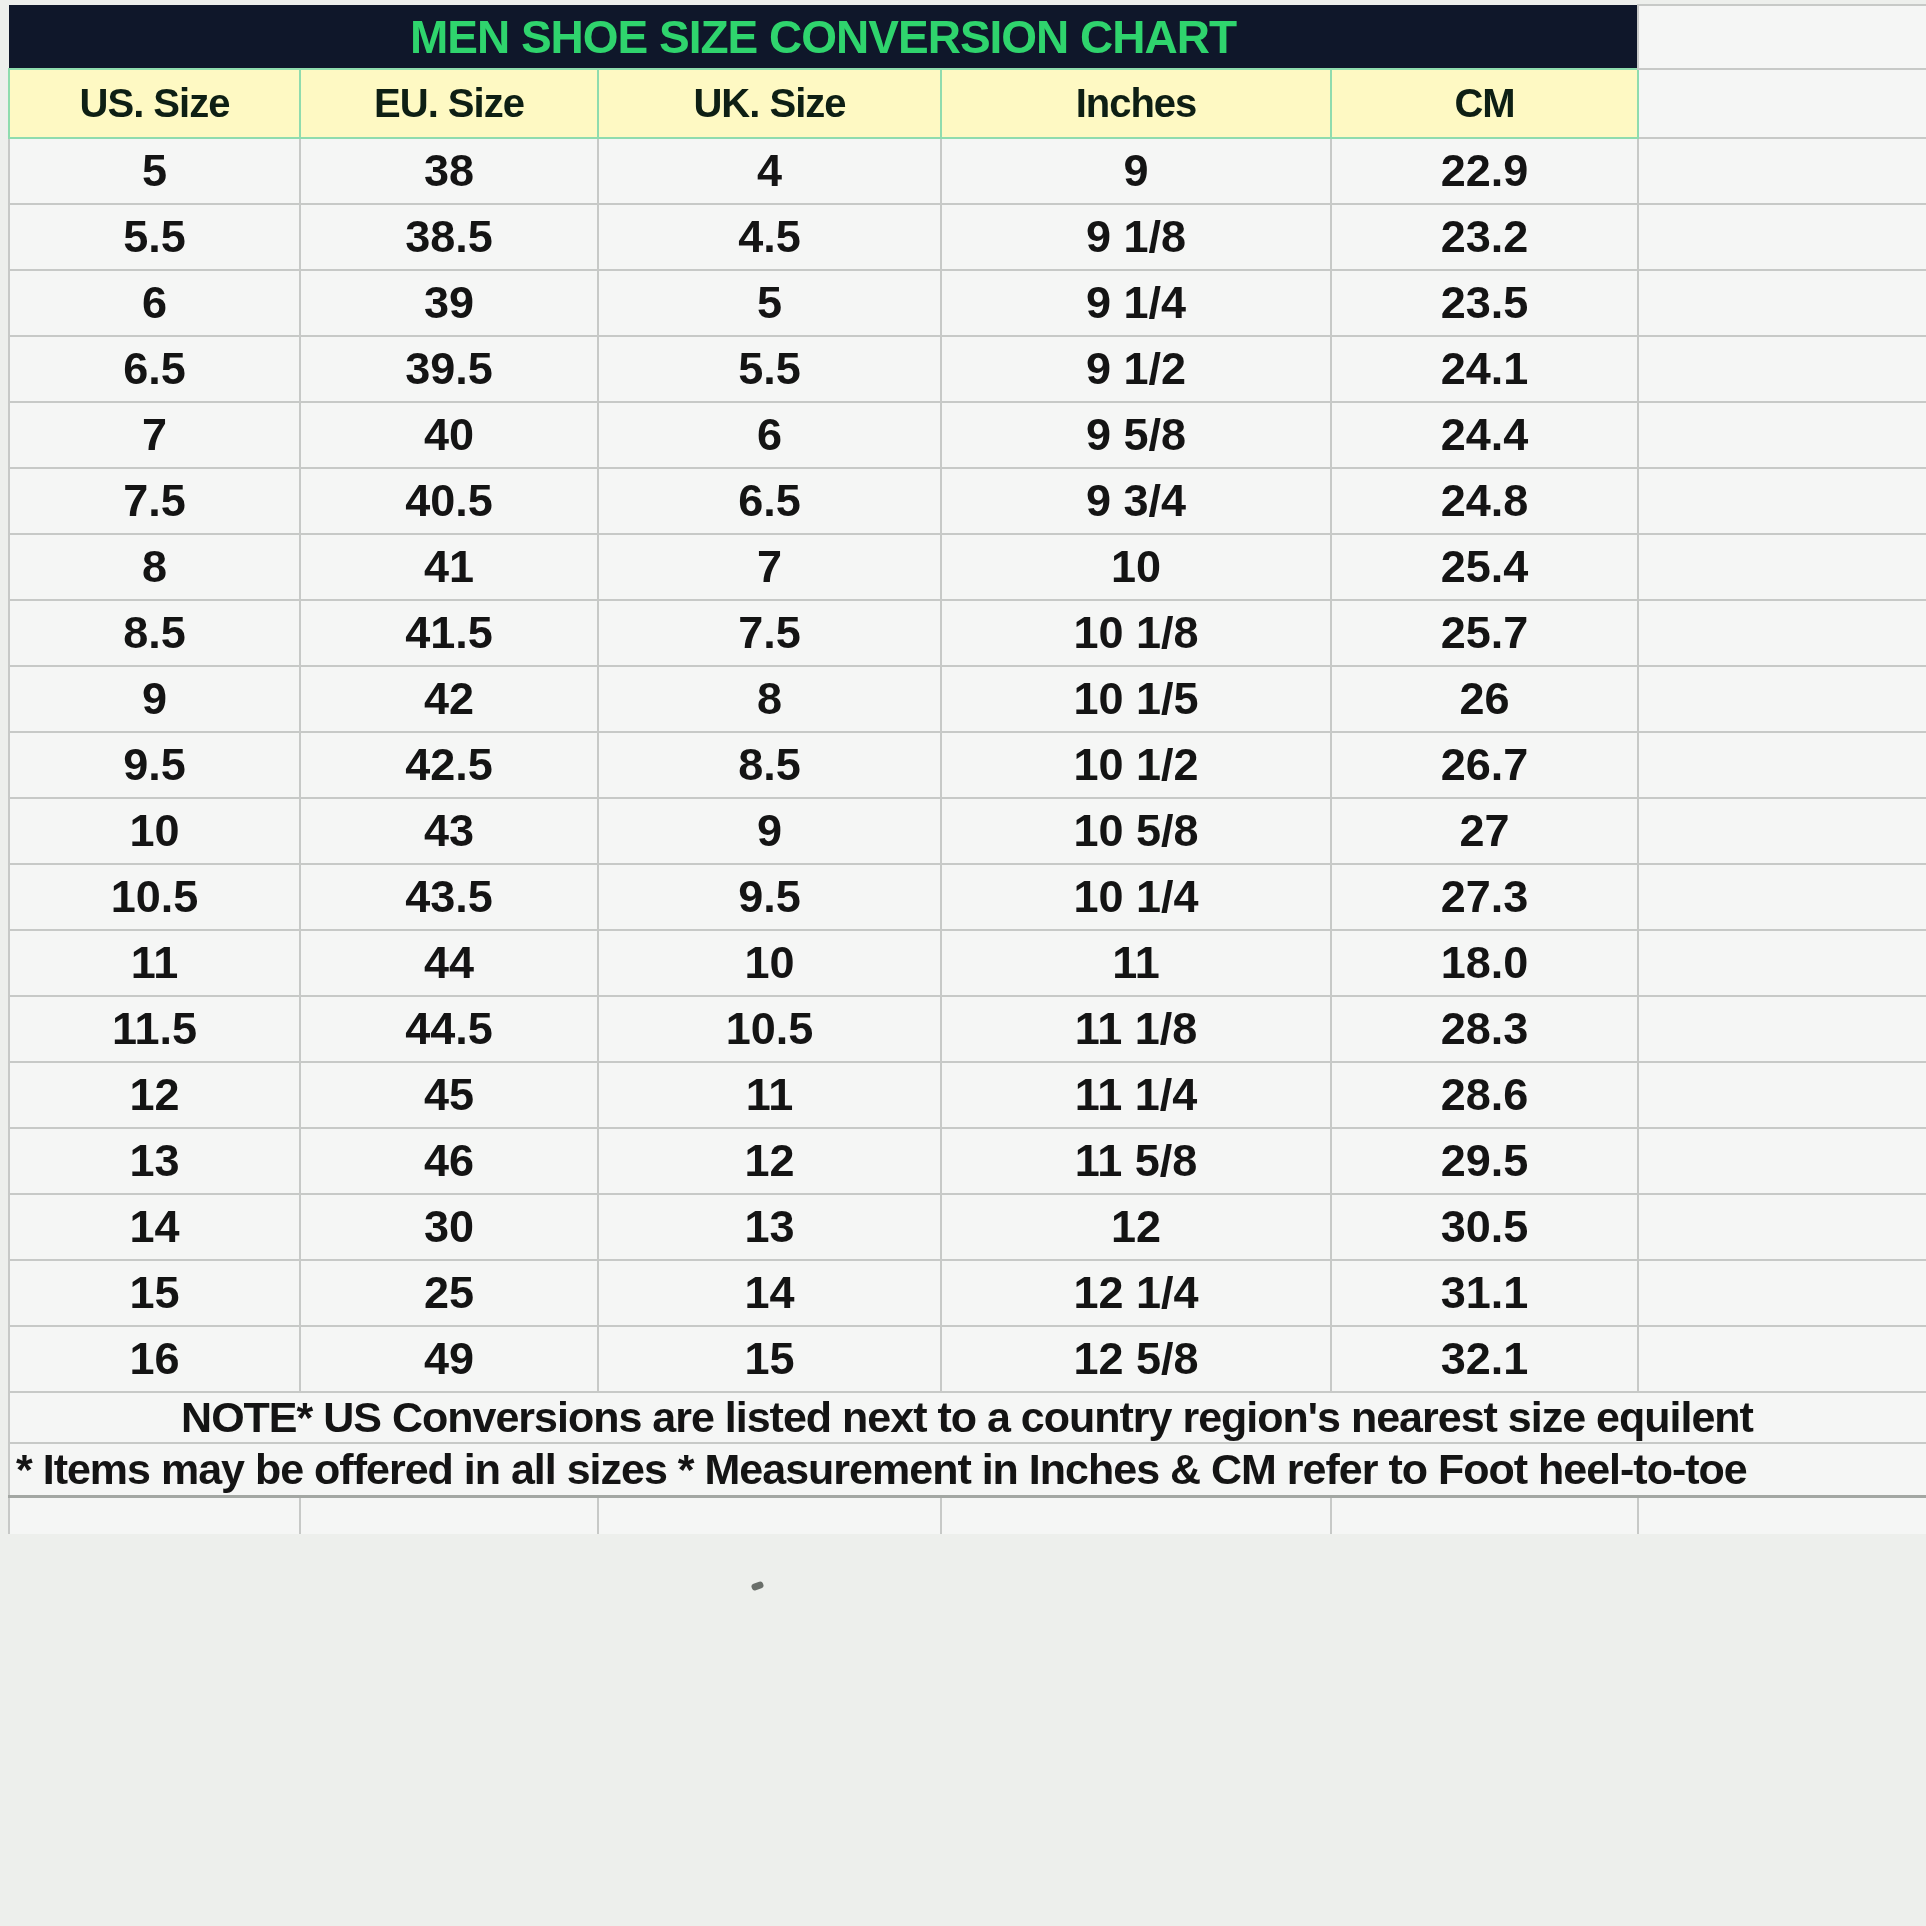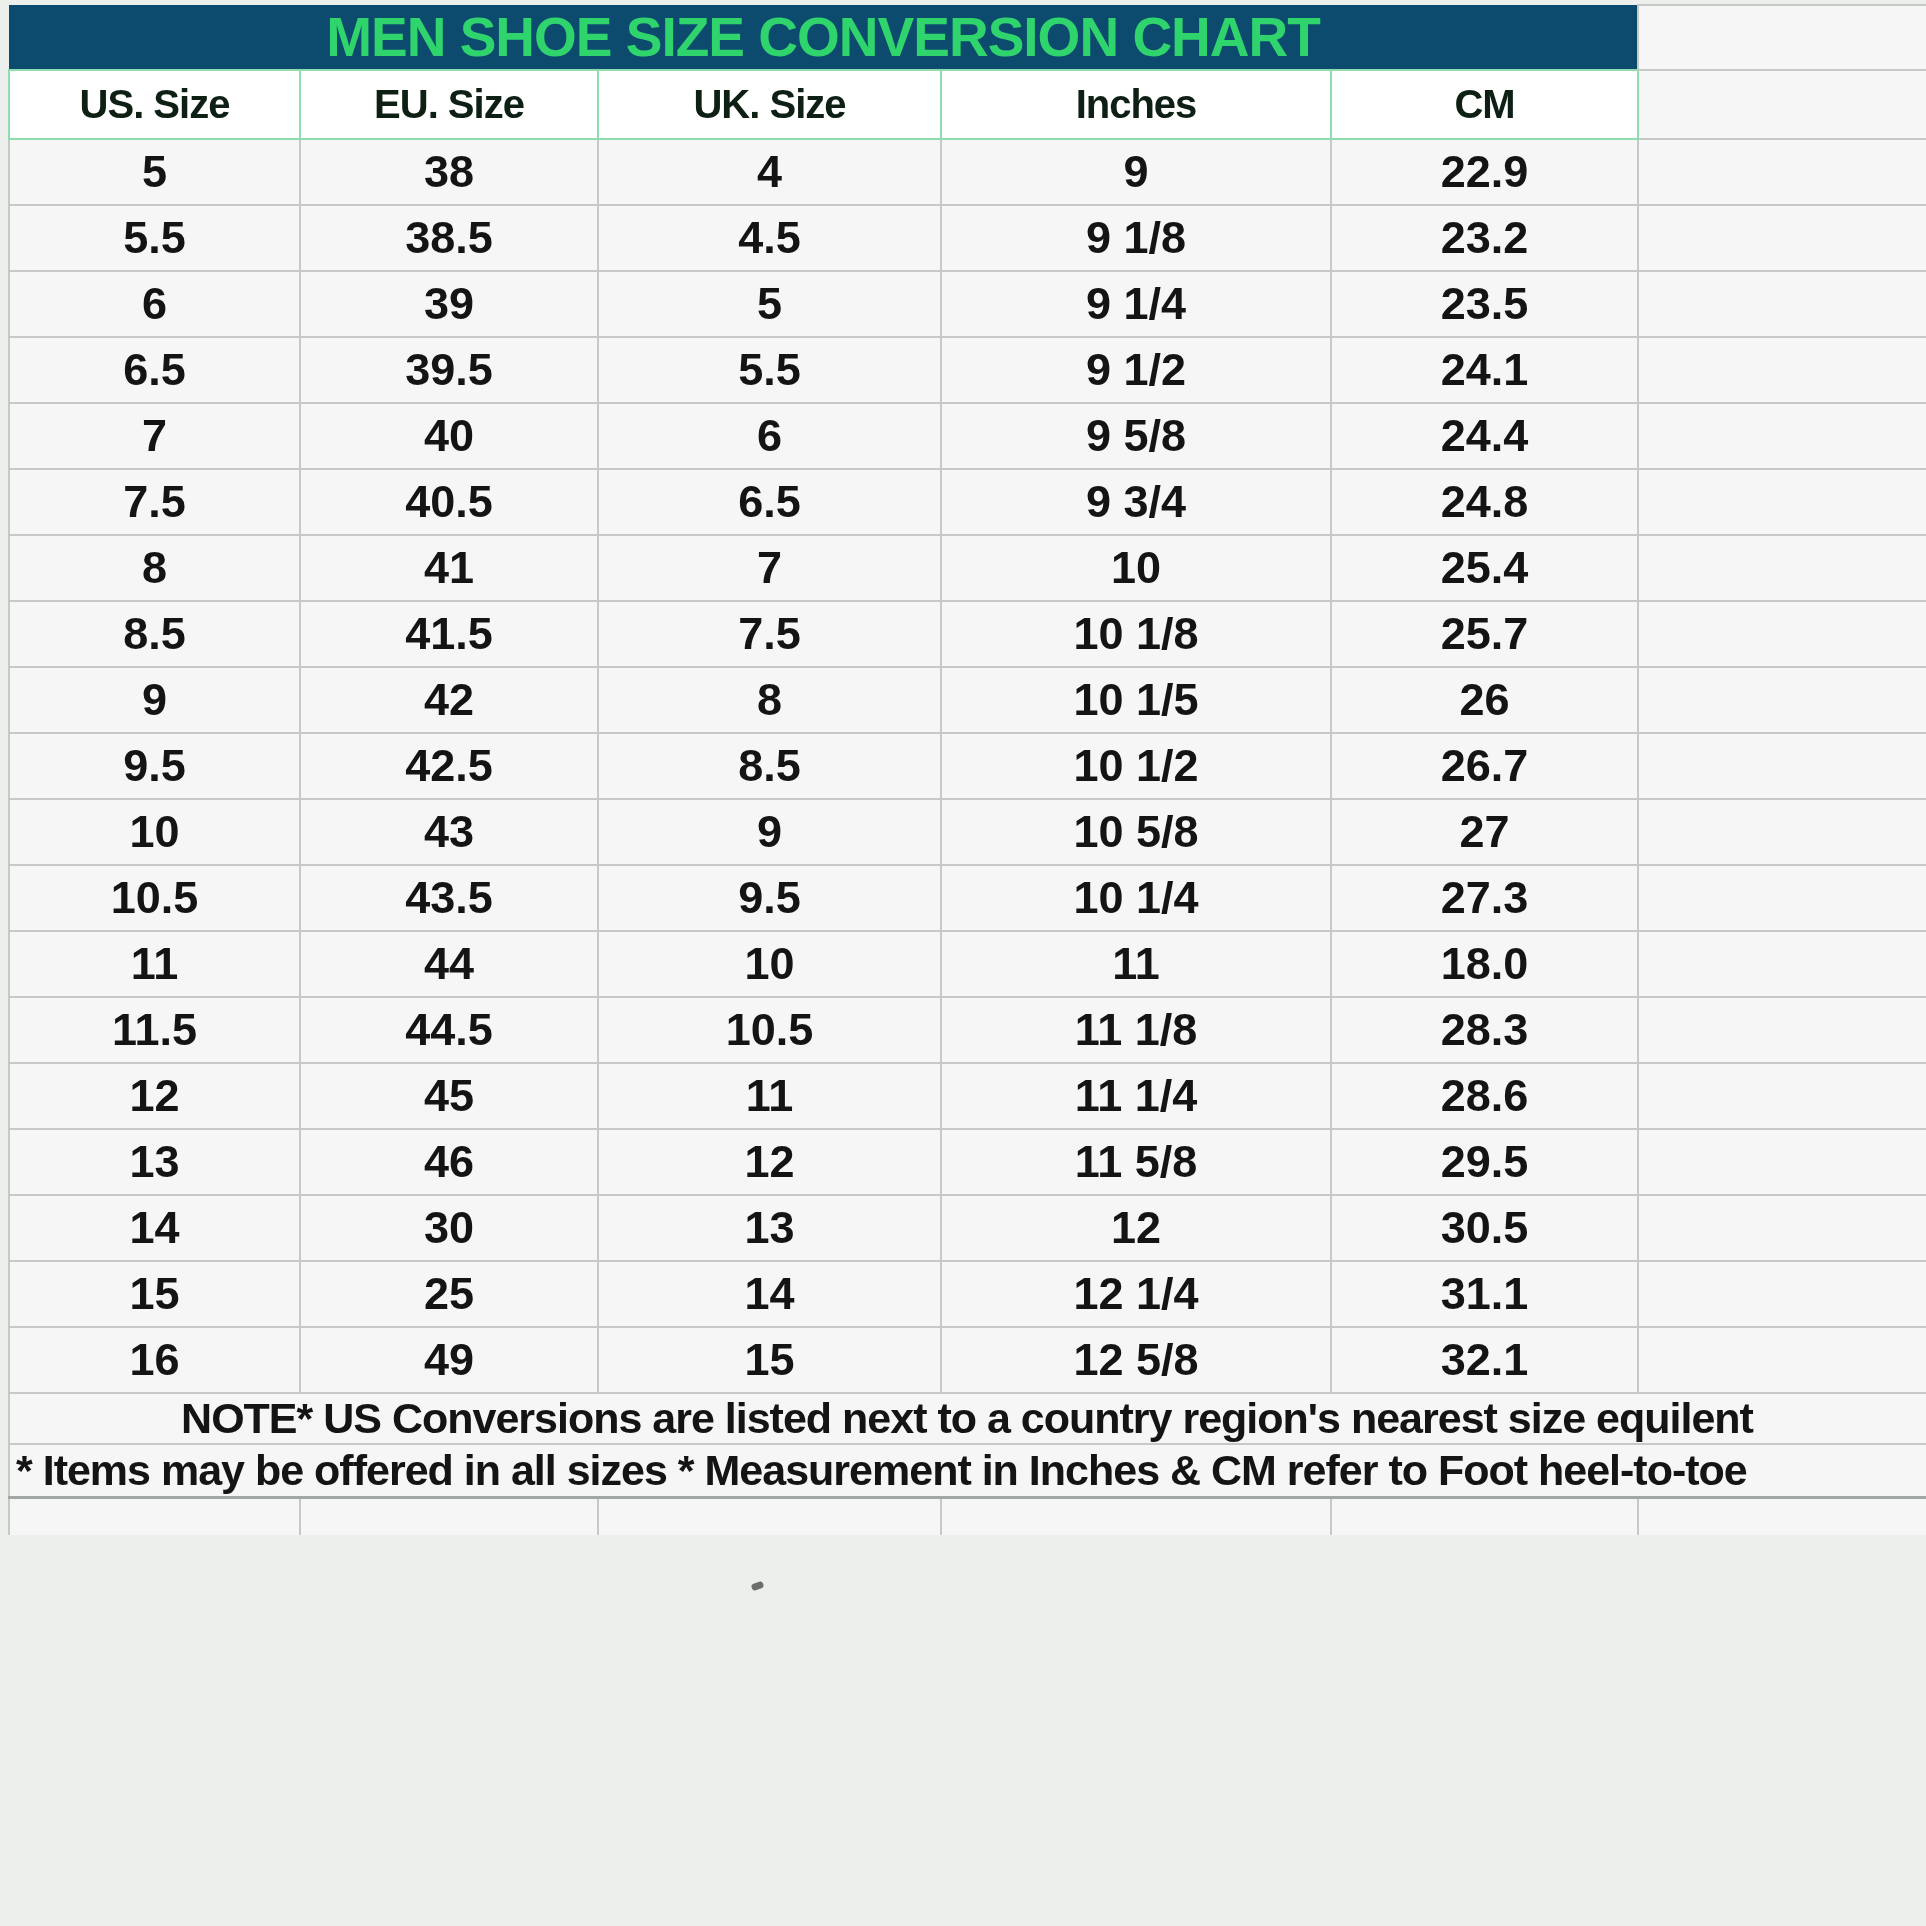--- a/index.html
+++ b/index.html
@@ -20,29 +20,29 @@
   td {
     border:2px solid #c7c9c7;
     background:#f5f6f5;
     text-align:center; vertical-align:middle;
     padding:0;
     font-size:45px; font-weight:700; color:#141414;
     white-space:nowrap; overflow:hidden;
   }
   
   .title-cell {
-    border:0; background:#0c4a6e;
+    border:0; background:#0f172a;
     height:63px;
-    font-size:55px; letter-spacing:-1px;
+    font-size:46px; letter-spacing:-1px;
     color:#2fd46d;
     margin-top:32px;
   }
   
   .th {
-    background:#ffffff;
+    background:#fef9c3;
     height:67px;
     font-size:40px; letter-spacing:-1px;
     color:#0e1f14;
     border-color:#8fdcae;
   }
   .side-cell { background:#f5f6f5; }
   
   .data-cell { height:64px; }
   
   .note1-cell {

